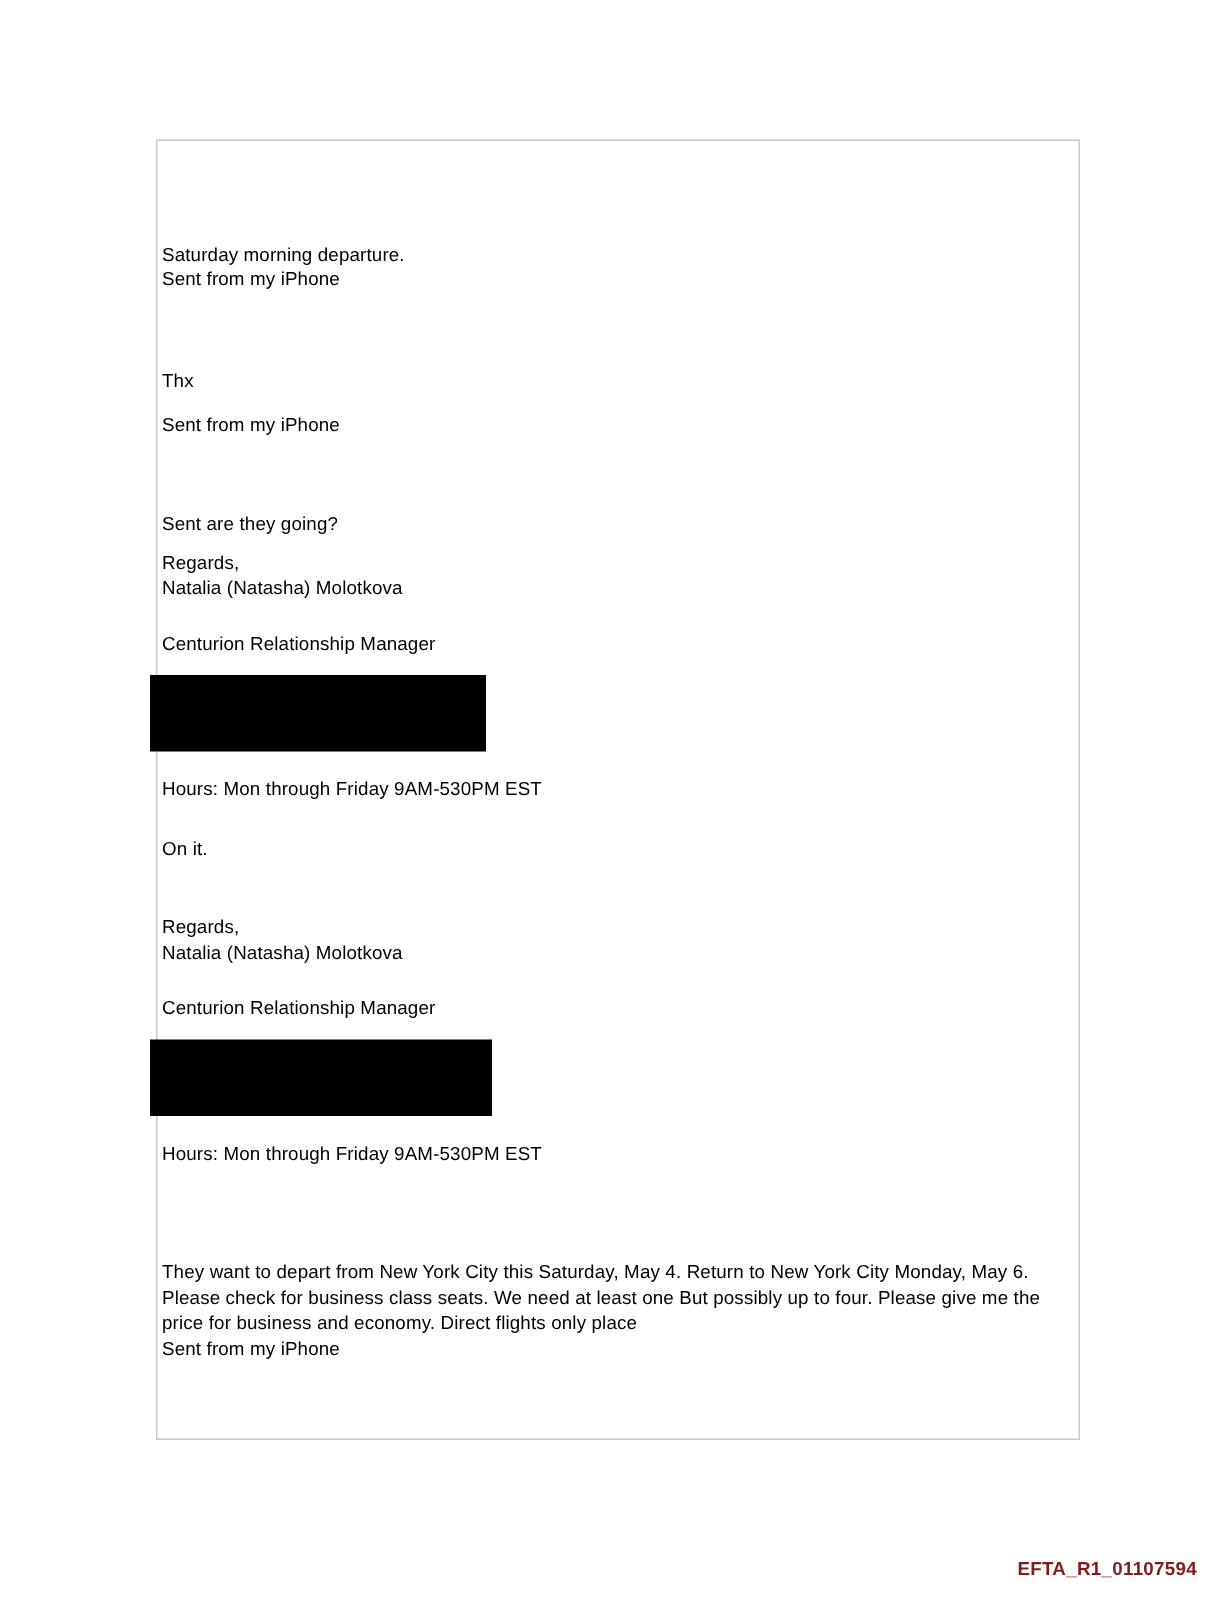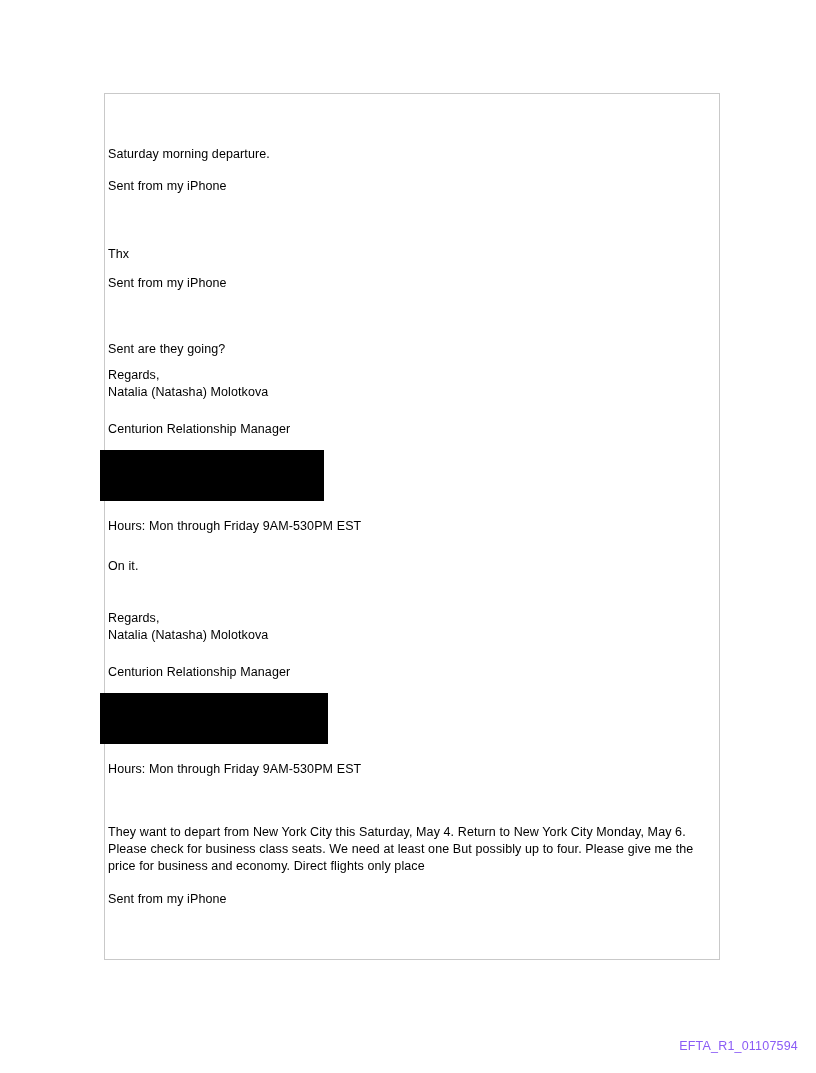--- a/index.html
+++ b/index.html
@@ -39,33 +39,35 @@
   }
   .redaction {
     position: absolute;
     background: #000000;
   }
   .footer-id {
     position: absolute;
     right: 18px;
     bottom: 20px;
     font-size: 12.5px;
-    color: #8b5cf6;
+    color: #7f1d1d;
     letter-spacing: 0.2px;
+    font-weight: bold;
   }
   .wide {
     width: 600px;
+    margin-top: 16px;
   }
 </style>
 </head>
 <body>
 
 <div class="page">
 
-  <div class="body-text" id="blk-b1" style="top:52px">Saturday morning departure.</div>
+  <div class="body-text" id="blk-b1" style="top:68px">Saturday morning departure.</div>
   <div class="body-text" id="blk-b2" style="top:84px">Sent from my iPhone</div>
 
   <div class="body-text" id="blk-b3" style="top:152px">Thx</div>
   <div class="body-text" id="blk-b4" style="top:181px">Sent from my iPhone</div>
 
   <div class="body-text" id="blk-b5" style="top:247px">Sent are they going?</div>
   <div class="body-text" id="blk-b6" style="top:273px">Regards,
 Natalia (Natasha) Molotkova</div>
   <div class="body-text" id="blk-b7" style="top:327px">Centurion Relationship Manager</div>
 

